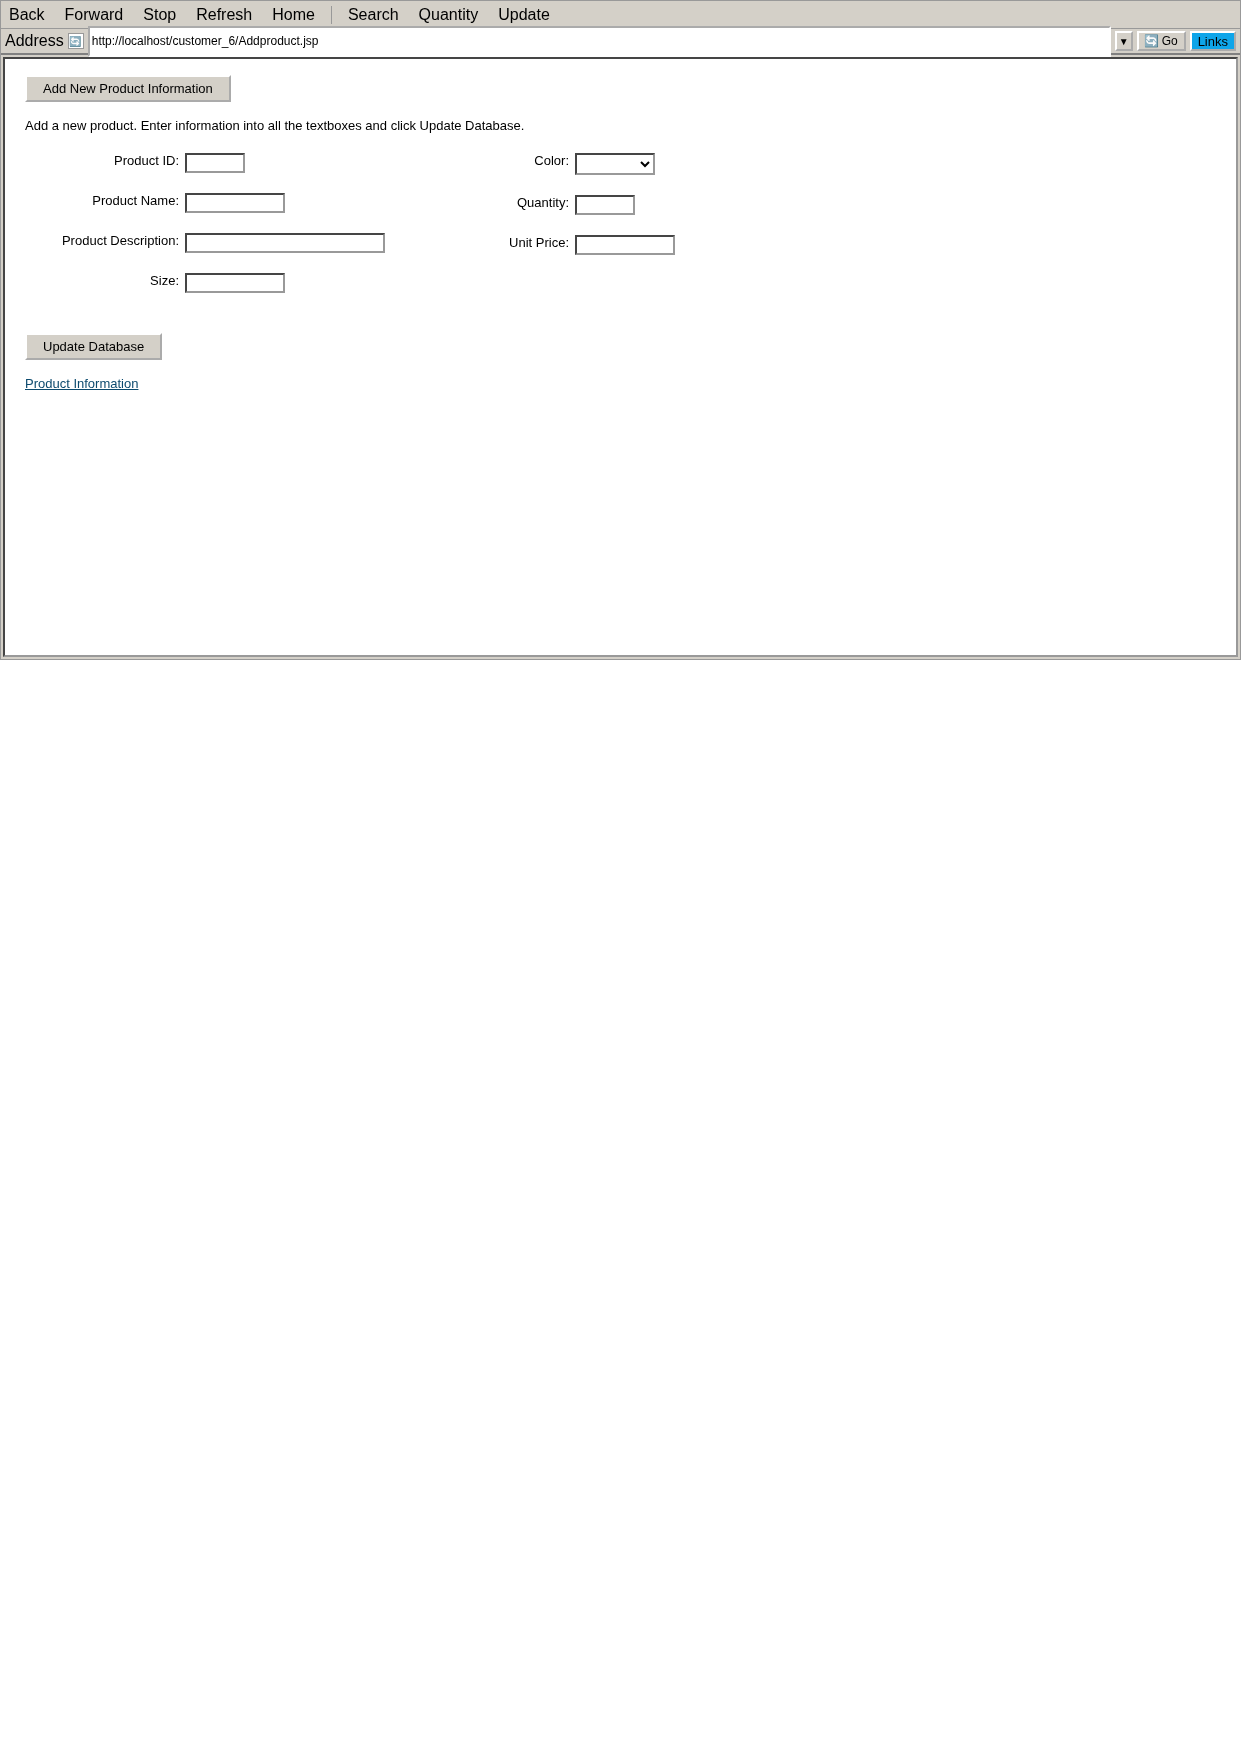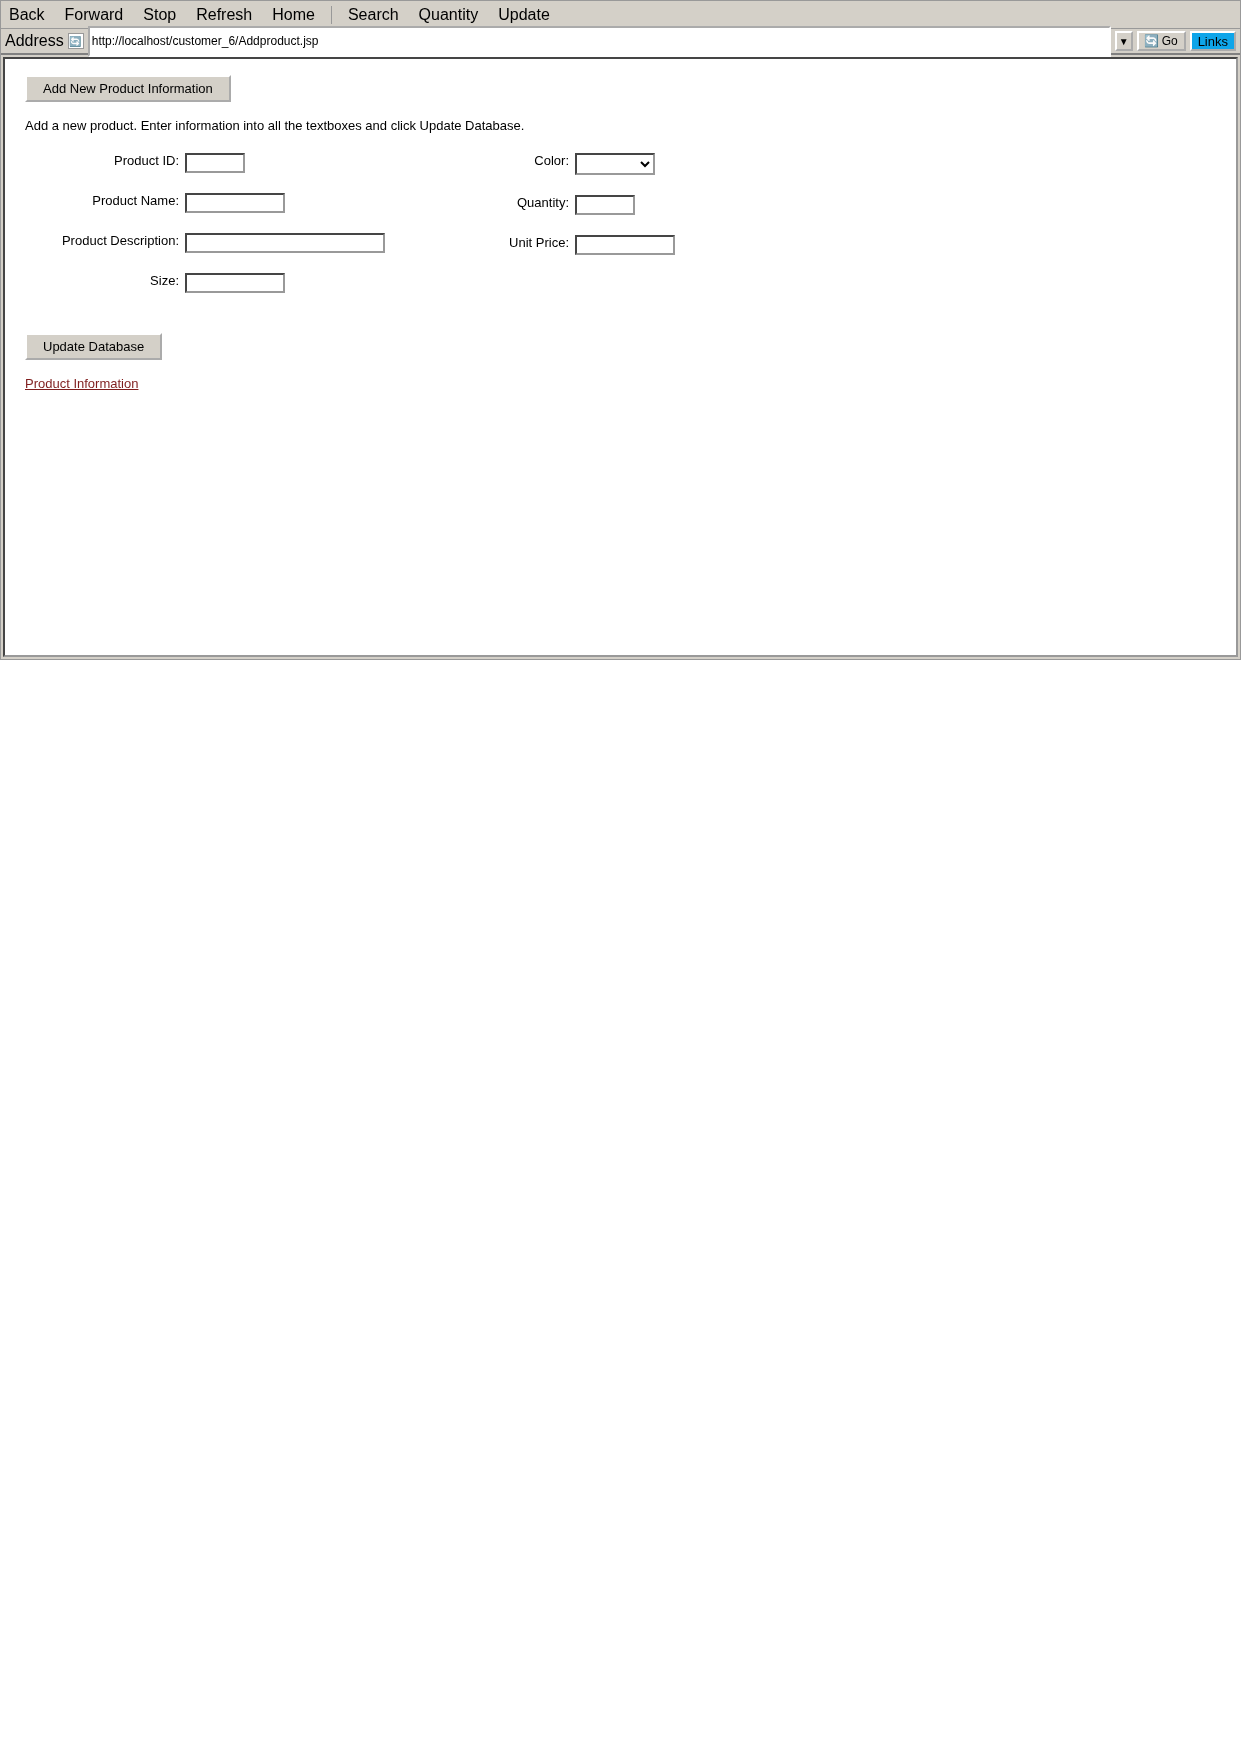--- a/index.html
+++ b/index.html
@@ -219,21 +219,21 @@
       border: 2px outset #fff;
       padding: 4px 16px;
       font-size: 13px;
       cursor: pointer;
       margin-bottom: 16px;
       margin-top: 10px;
       font-family: Arial, sans-serif;
     }
 
     .product-info-link {
-      color: #7f1d1d;
+      color: #0c4a6e;
       text-decoration: underline;
       font-size: 13px;
       cursor: pointer;
     }
   </style>
 </head>
 <body>
 
 <div class="browser-chrome">
 

